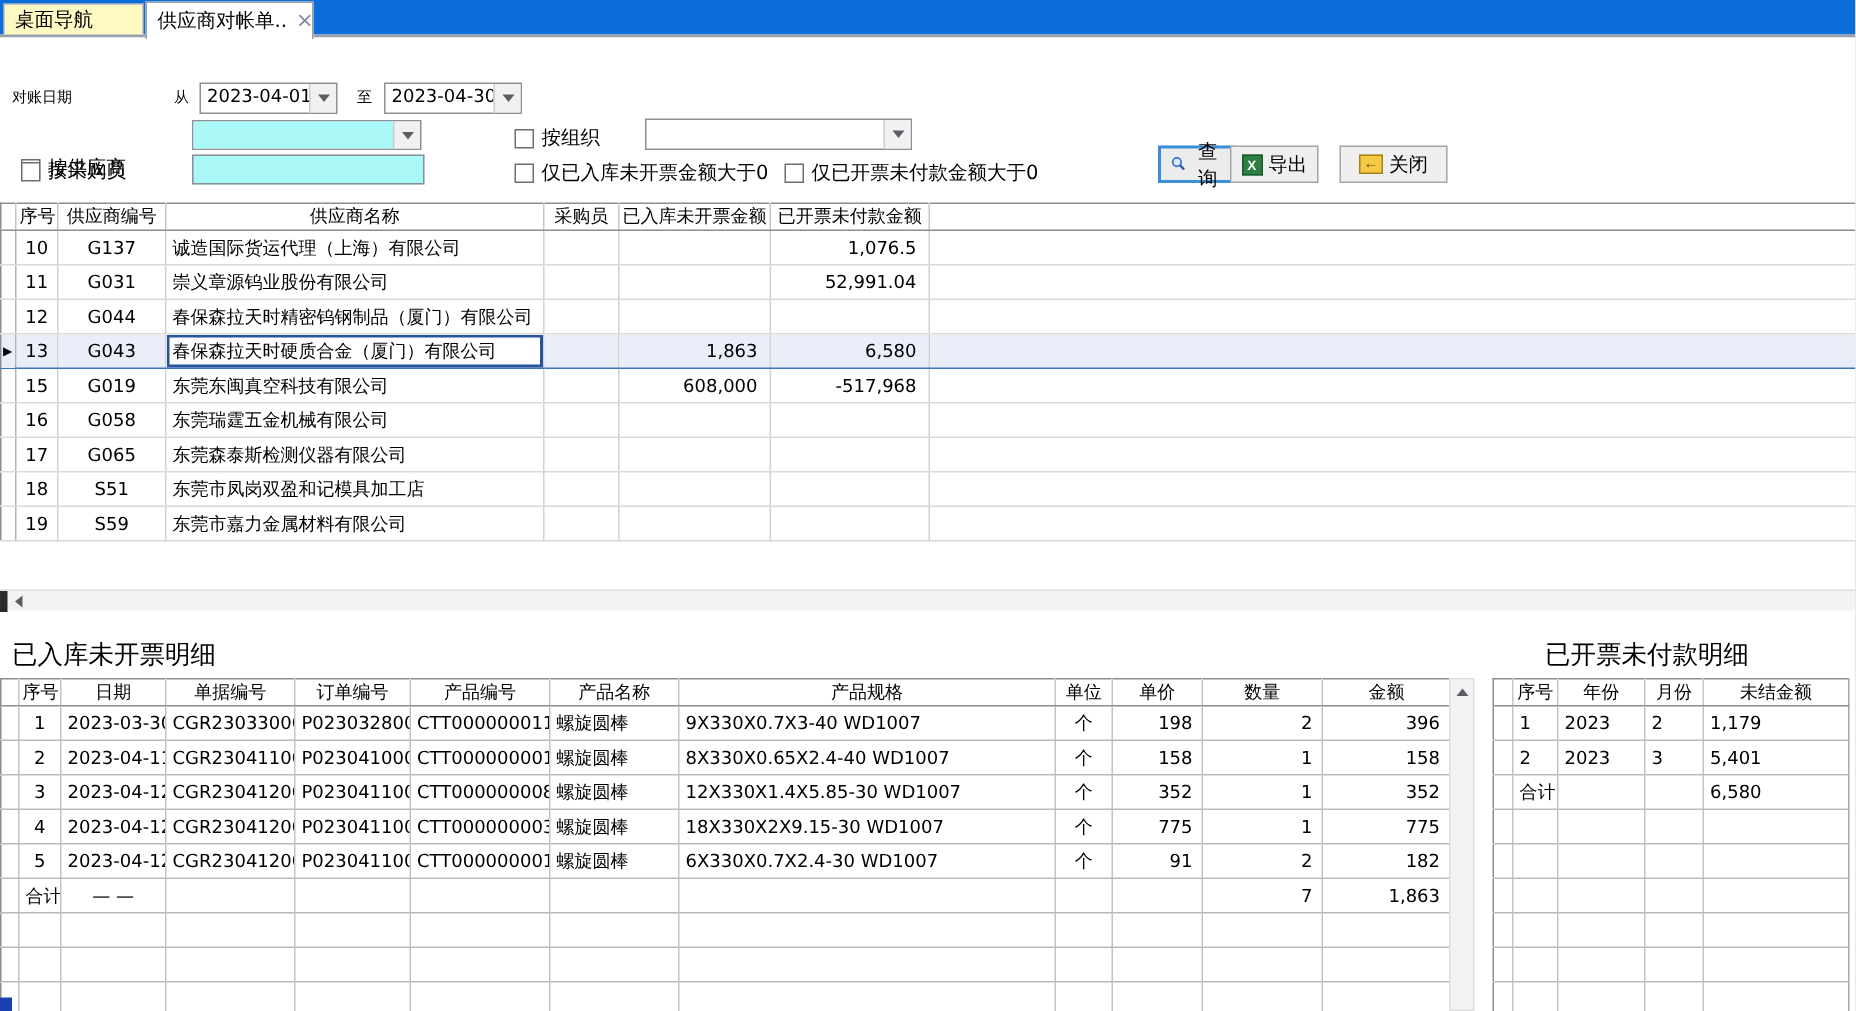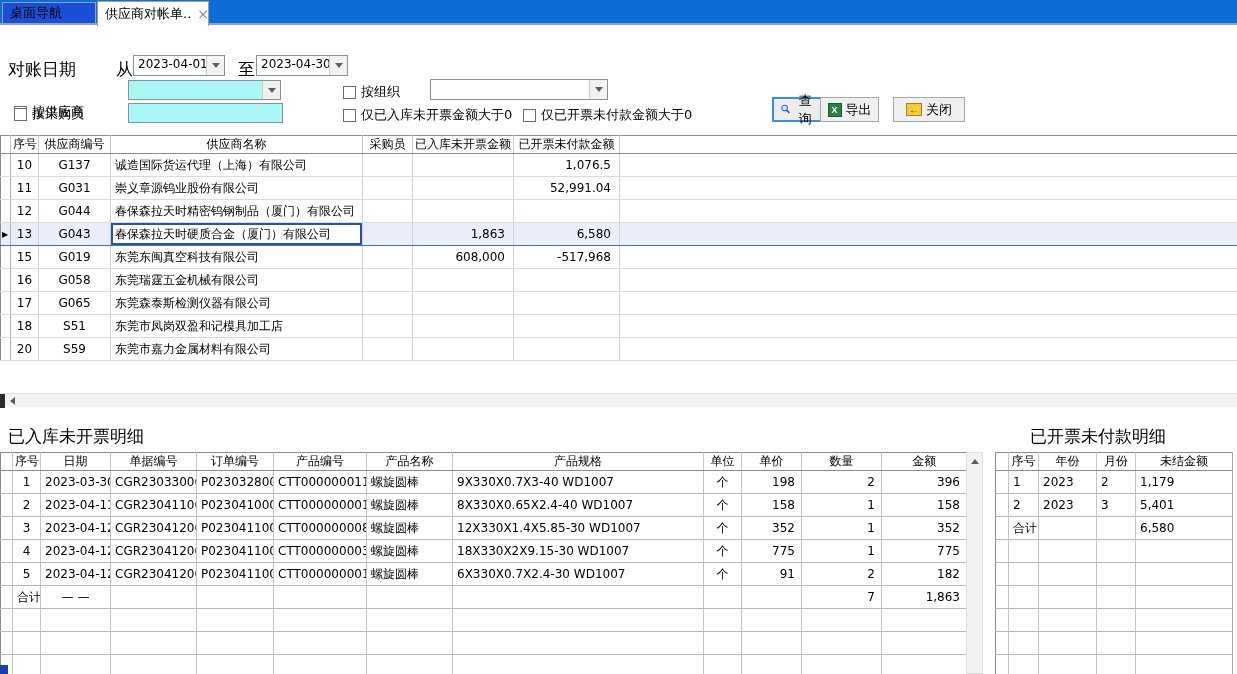--- a/index.html
+++ b/index.html
@@ -7,27 +7,27 @@
   .screen {
     position:relative; width:1237px; height:674px; overflow:hidden;
     background:#fff; font-family:"DejaVu Sans","Liberation Sans",sans-serif;
     font-size:12px; color:#000;
   }
 
   
   .tabbar { position:absolute; left:0; top:0; width:1237px; height:23px; background:#0e6ed9; }
   .tabline { position:absolute; left:0; top:23px; width:1237px; height:2px; background:#97a0ab; }
   .tab { position:absolute; top:2px; height:21px; display:flex; align-items:center; padding:0 7px; font-size:13px; white-space:nowrap; }
-  .tab.inactive { left:2px; width:94px; background:#1d4ed8; border:1px solid #8fa0c8; border-bottom:none; }
+  .tab.inactive { left:2px; width:94px; background:#fef9c3; border:1px solid #8fa0c8; border-bottom:none; }
   .tab.active { left:97px; width:112px; top:1px; height:25px; background:#fff; border:1px solid #98a0ab; border-bottom:none; z-index:3; gap:6px; }
   .tab-close { color:#7f8aa0; font-size:14px; line-height:1; margin-left:auto; }
 
   
   .filters { position:absolute; left:0; top:25px; width:1237px; height:110px; background:#fff; }
-  .flabel { position:absolute; font-size:17px; }
+  .flabel { position:absolute; font-size:10px; }
   .combo { position:absolute; height:21px; background:#fff; border:1px solid #8b9097; display:flex; align-items:stretch; }
   .combo .txt { flex:1; padding:1px 4px 0; font-size:12px; overflow:hidden; white-space:nowrap; }
   .combo .cbtn { width:18px; background:#f1f1f1; border-left:1px solid #cdcdcd; display:flex; align-items:center; justify-content:center; }
   .tri-down { width:0; height:0; border-left:4px solid transparent; border-right:4px solid transparent; border-top:5px solid #5a5f66; }
   .tri-up   { width:0; height:0; border-left:4px solid transparent; border-right:4px solid transparent; border-bottom:5px solid #5a5f66; }
   .tri-left { width:0; height:0; border-top:4px solid transparent; border-bottom:4px solid transparent; border-right:5px solid #5a5f66; }
   .cyanbg { background:#a9f7f7 !important; }
   .textbox { position:absolute; height:20px; border:1px solid #8b9097; background:#a9f7f7; font:inherit; padding:0 4px; }
   .check { position:absolute; display:flex; align-items:center; gap:5px; font-size:13px; white-space:nowrap; cursor:default; }
   .check .box { width:13px; height:13px; background:#fff; border:1px solid #6e6e6e; flex:none; }
@@ -263,21 +263,21 @@
           <td>18</td>
           <td>S51</td>
           <td>东莞市凤岗双盈和记模具加工店</td>
           <td></td>
           <td></td>
           <td></td>
           <td></td>
         </tr>
         <tr>
           <td></td>
-          <td>20</td>
+          <td>19</td>
           <td>S59</td>
           <td>东莞市嘉力金属材料有限公司</td>
           <td></td>
           <td></td>
           <td></td>
           <td></td>
         </tr>
       </tbody>
   </table>
 

